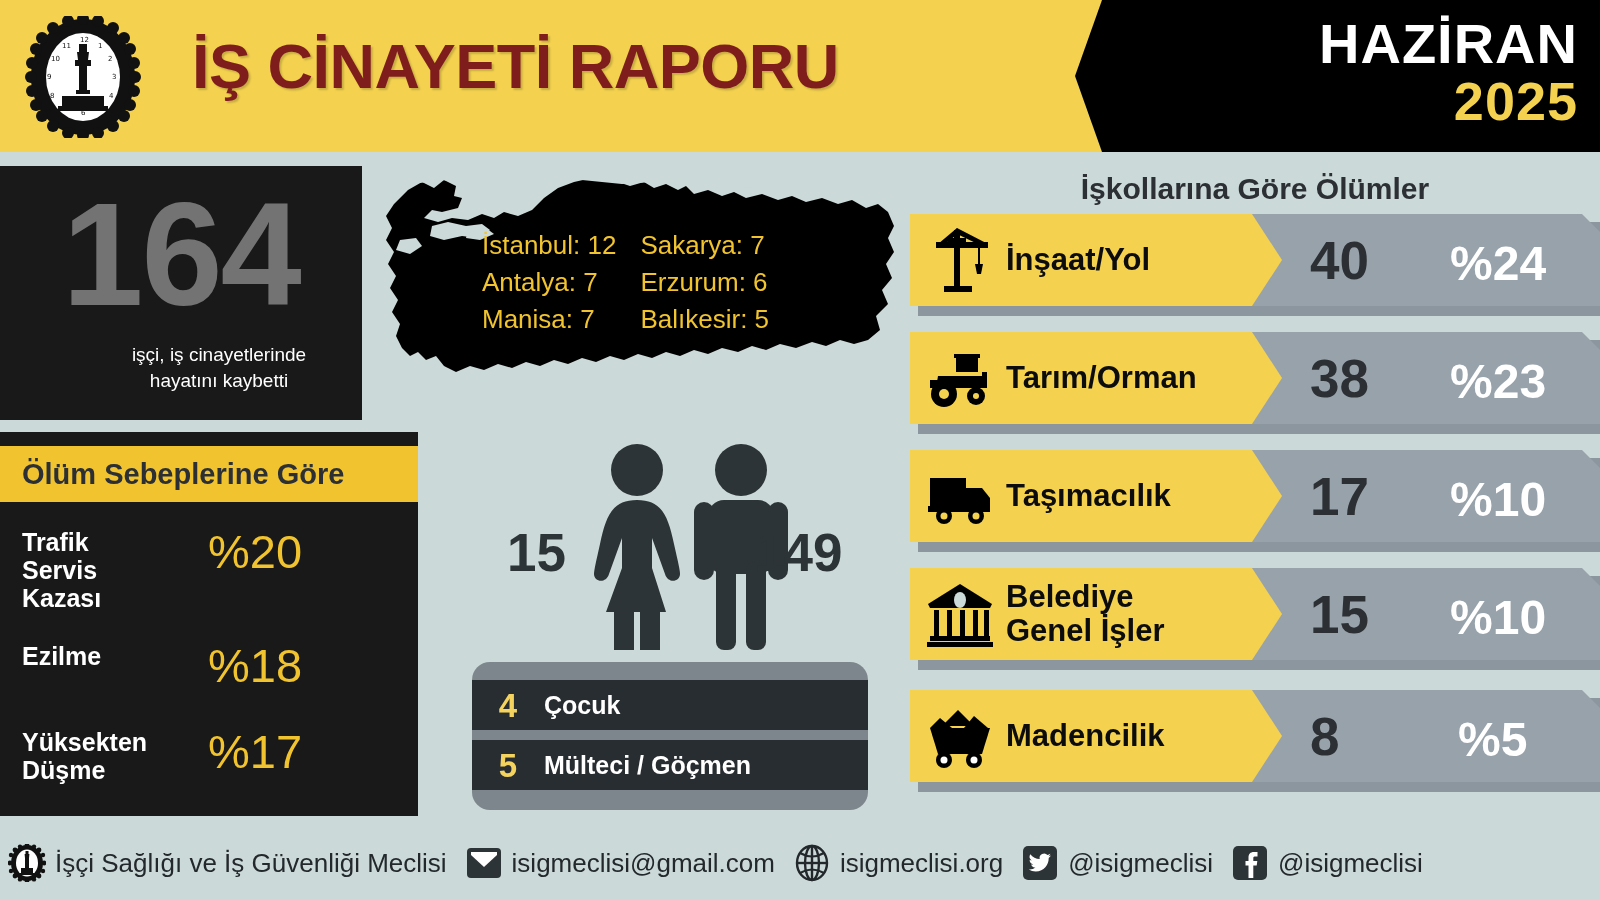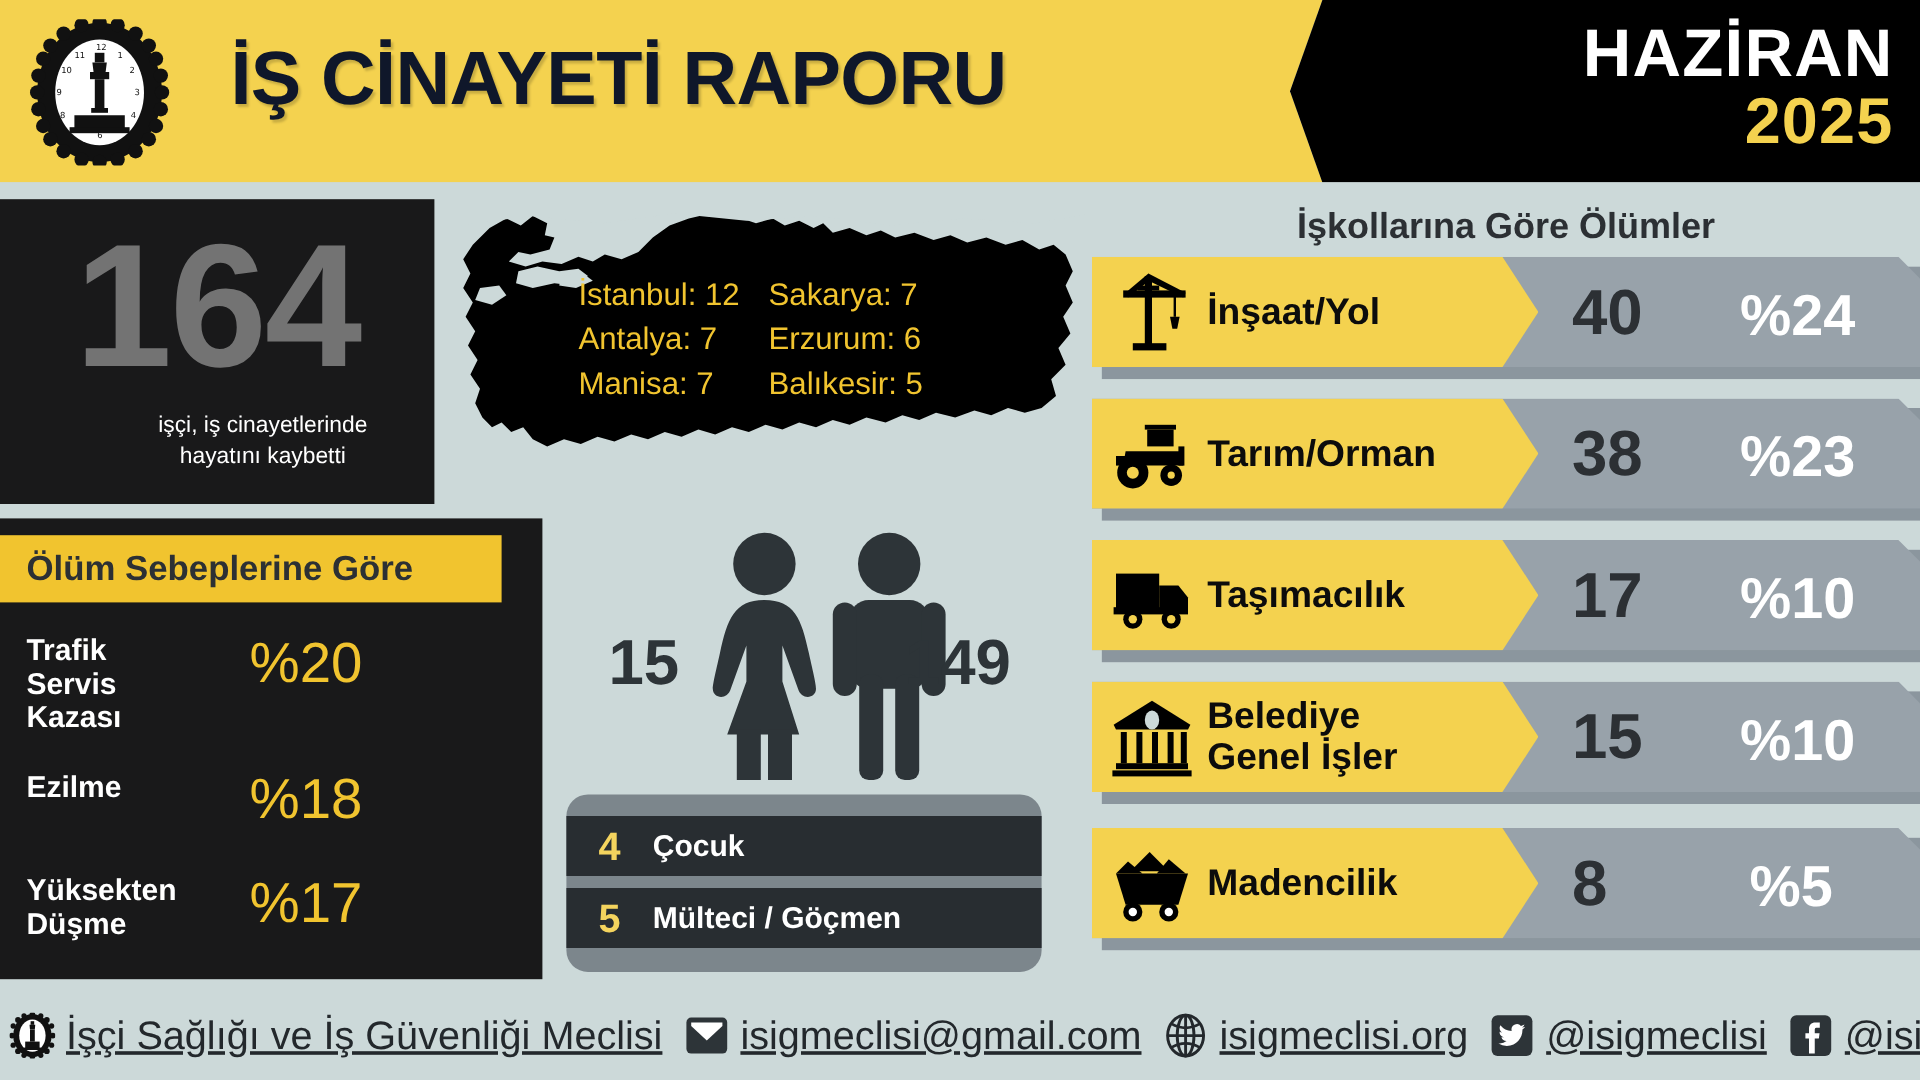--- a/index.html
+++ b/index.html
@@ -20,21 +20,21 @@
     clip-path: polygon(0 0, 1102px 0, 1075px 76px, 1102px 152px, 0 152px);
   }
   .header-black {
     position:absolute; left:1060px; top:0; width:540px; height:152px;
     background:#000;
     clip-path: polygon(42px 0, 540px 0, 540px 152px, 42px 152px, 15px 76px);
   }
   .logo-mark { position:absolute; left:22px; top:16px; width:122px; height:122px; }
   .header-title {
     position:absolute; left:192px; top:30px;
-    font-size:63px; font-weight:bold; color:#0f172a;
+    font-size:63px; font-weight:bold; color:#7f1d1d;
     letter-spacing:-0.5px; white-space:nowrap;
     text-shadow:2px 2px 2px rgba(0,0,0,0.18);
   }
   .month {
     position:absolute; right:22px; top:16px;
     font-size:56px; font-weight:bold; color:#ffffff;
     letter-spacing:1px; line-height:1;
   }
   .year {
     position:absolute; right:22px; top:74px;
@@ -53,21 +53,21 @@
     color:#737373; line-height:1; letter-spacing:-2px;
   }
   .count-cap {
     position:absolute; left:0; top:176px; width:438px;
     text-align:center; font-size:19px; color:#ffffff;
     line-height:1.35;
   }
 
   
   .causes {
-    position:absolute; left:0; top:432px; width:452px; height:384px;
+    position:absolute; left:0; top:432px; width:418px; height:384px;
     background:#19191a;
   }
   .causes-title-bar {
     position:absolute; left:0; top:14px; width:418px; height:56px;
     background:#f1c42f;
     display:flex; align-items:center;
   }
   .causes-title {
     padding-left:22px; font-size:29px; font-weight:bold; color:#2c3034;
   }
@@ -168,21 +168,21 @@
   #sector-2 { top:450px; }
   #sector-3 { top:568px; }
   #sector-4 { top:690px; }
 
   
   .footer {
     position:absolute; left:0; top:826px; width:1600px; height:74px;
     display:flex; align-items:center; padding-left:8px;
   }
   .foot-item { display:flex; align-items:center; gap:9px; margin-right:18px; }
-  .foot-text { font-size:33px; color:#23282c; white-space:nowrap;text-decoration:underline; }
+  .foot-text { font-size:26px; color:#23282c; white-space:nowrap; }
   .foot-icon { width:38px; height:38px; flex:0 0 38px; }
 </style>
 </head>
 <body>
 
 <div class="stage">
 
   <div class="header">
     <div class="header-yellow"></div>
     <div class="header-black"></div>

